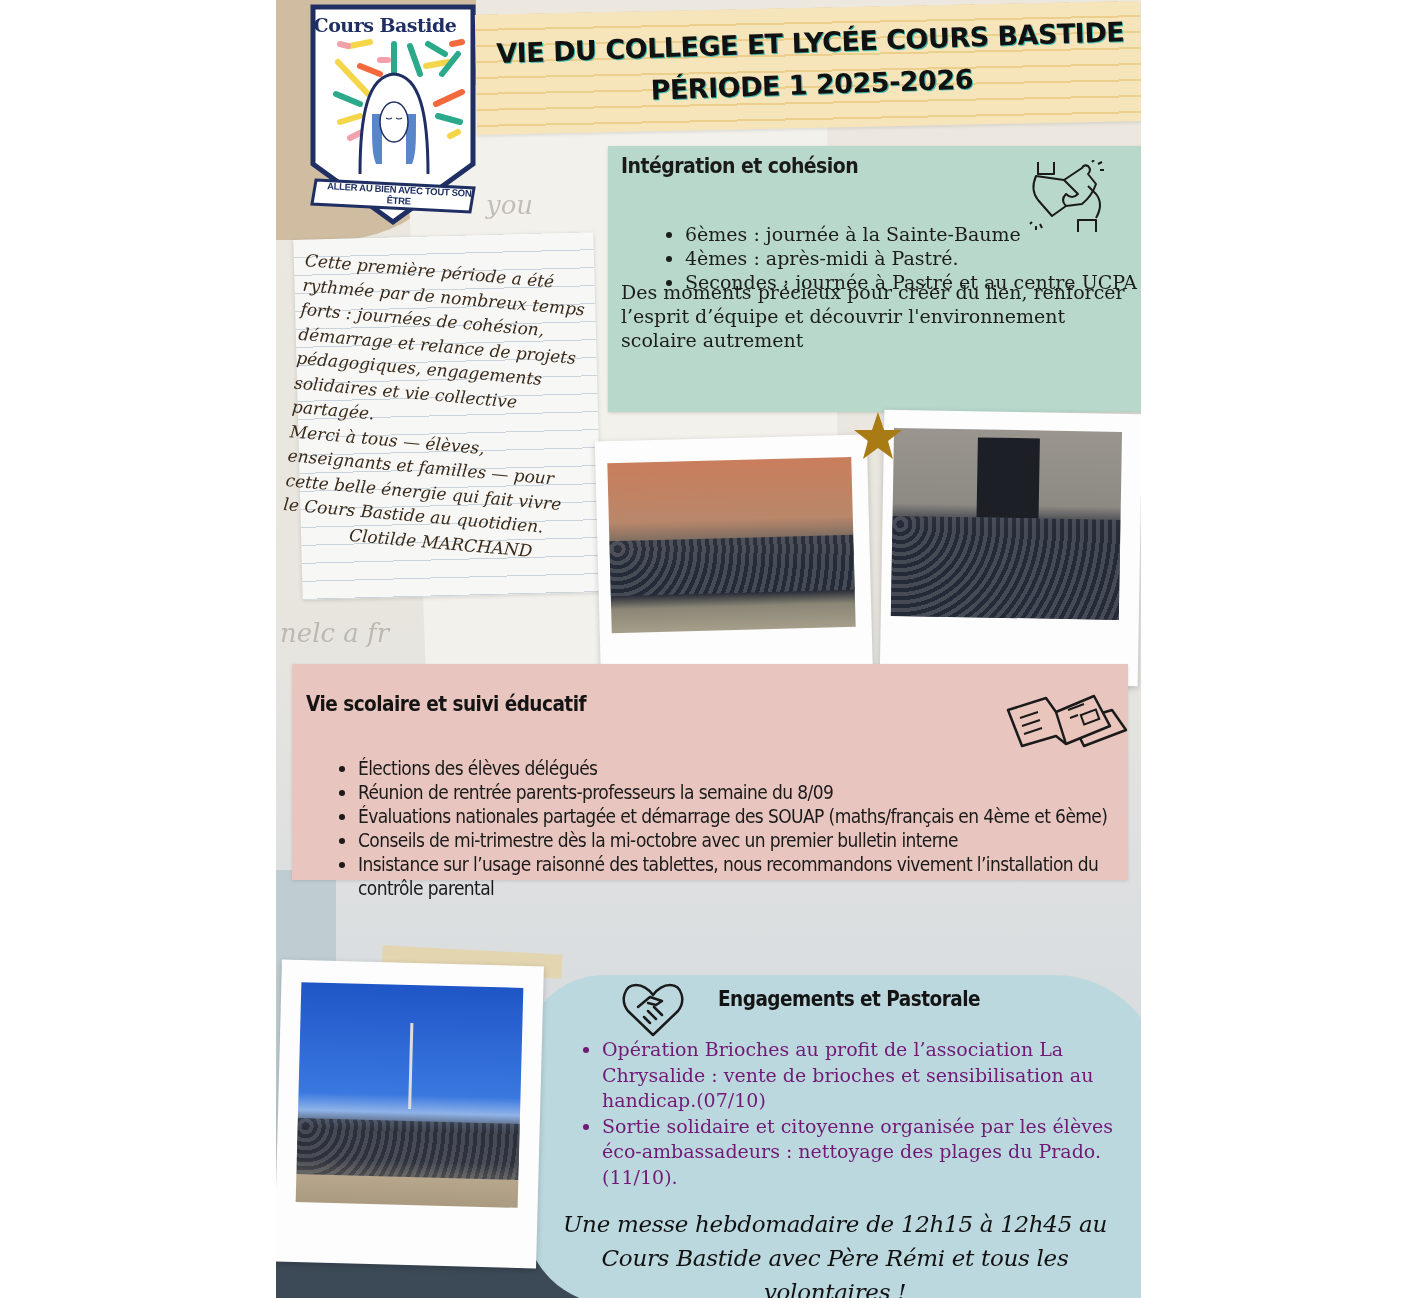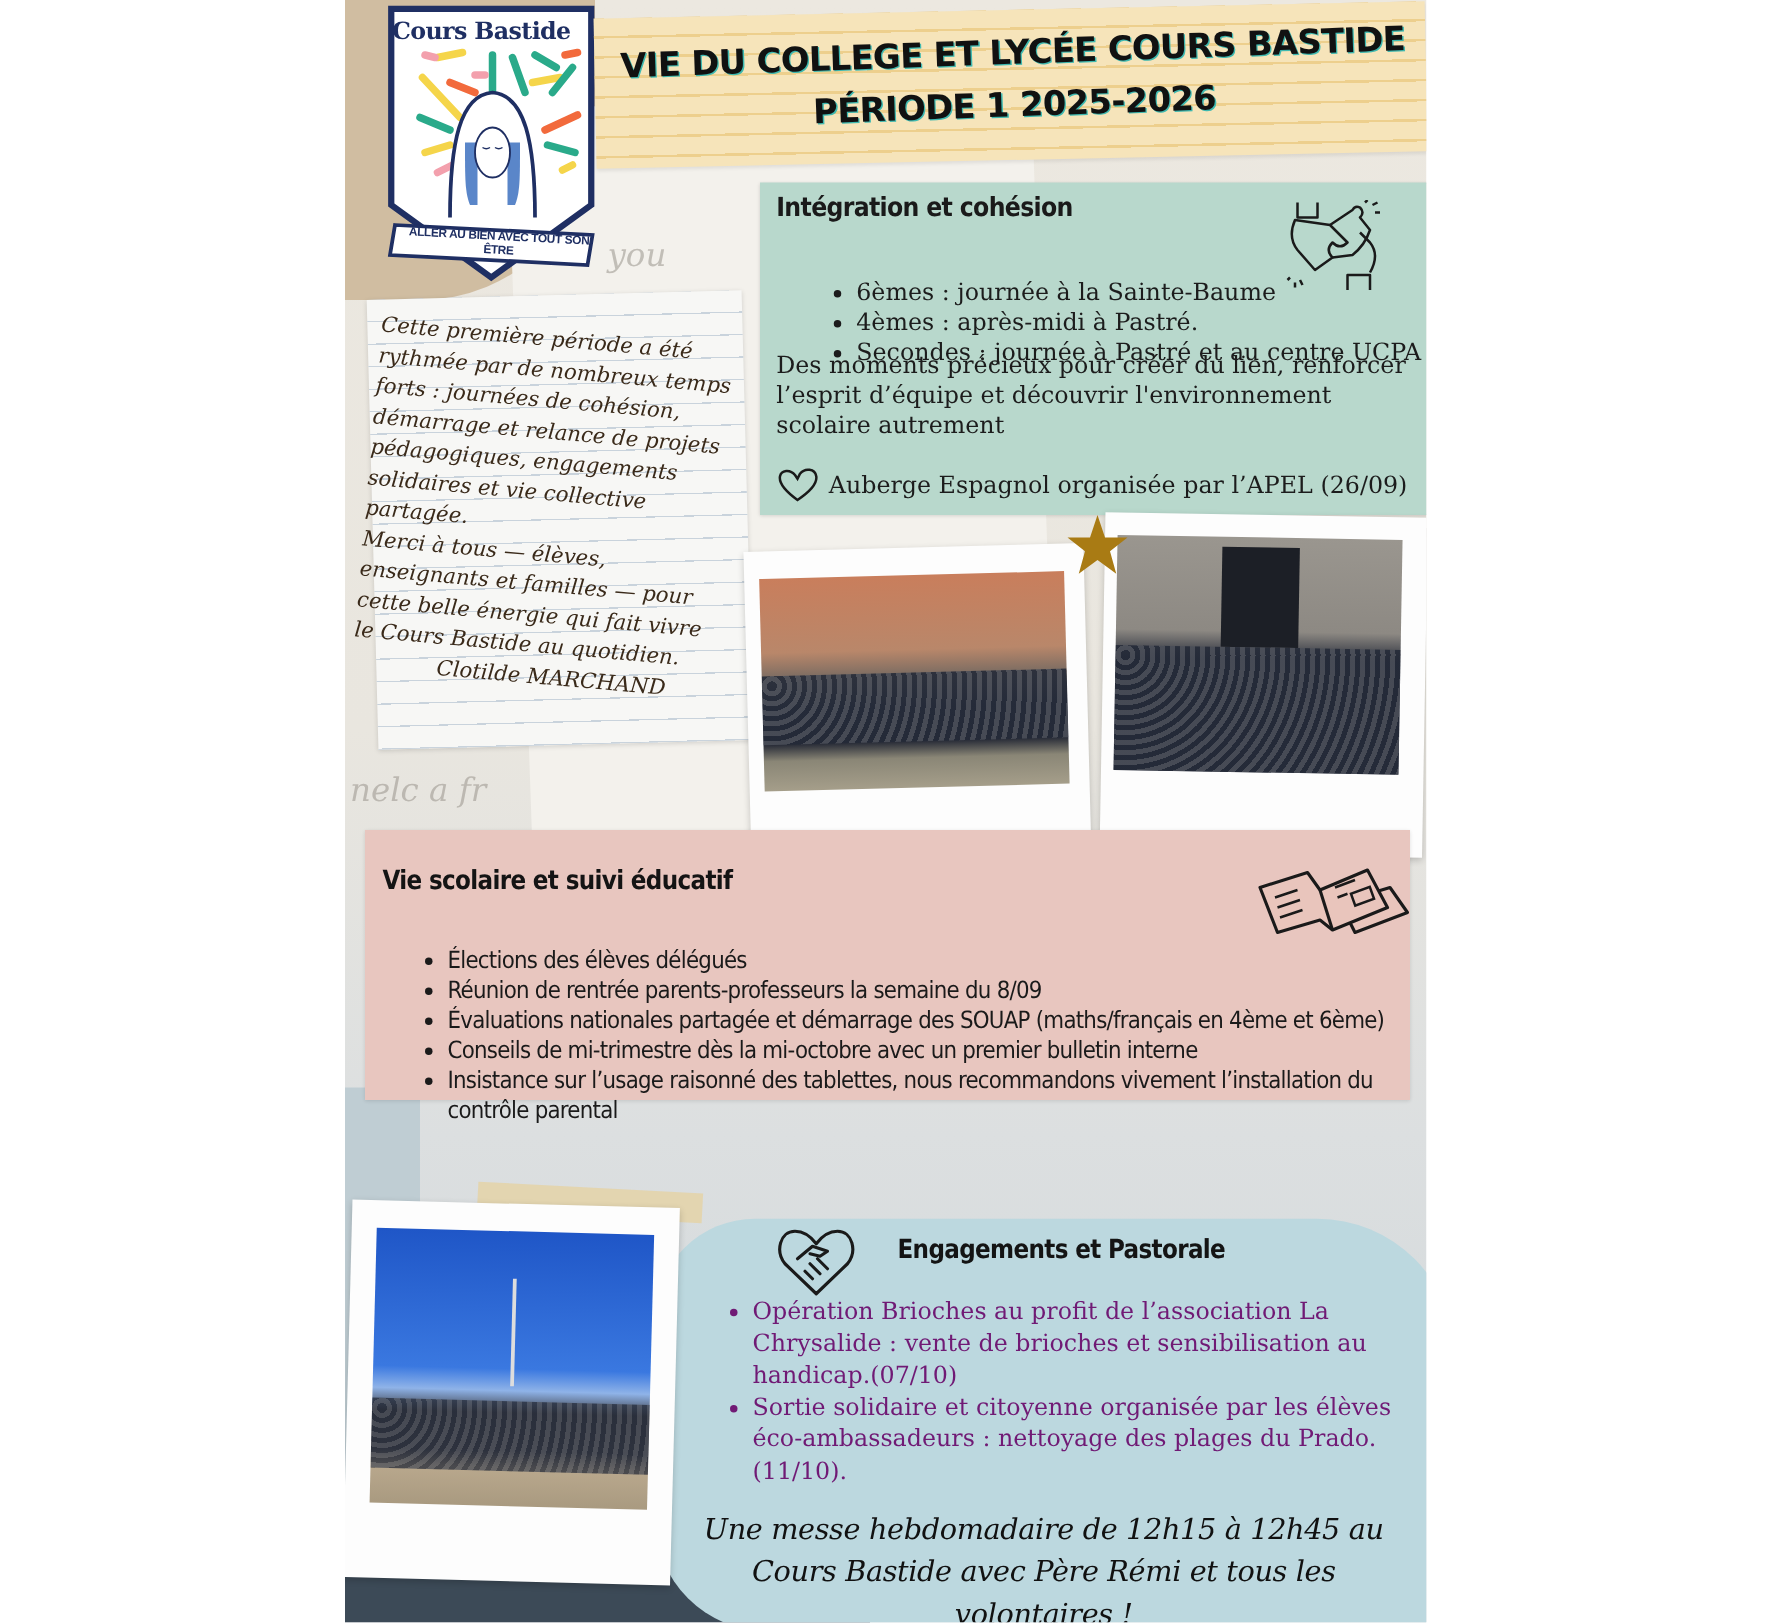--- a/index.html
+++ b/index.html
@@ -222,26 +222,20 @@
         <path d="M66 2 l2 -2 M72 4 l4 -2 M74 10 l4 0"></path>
         <path d="M6 62 l-2 2 M10 66 l0 4 M14 64 l2 4"></path>
       </g>
     </svg>
     <ul>
       <li>6èmes : journée à la Sainte-Baume</li>
       <li>4èmes : après-midi à Pastré.</li>
       <li>Secondes : journée à Pastré et au centre UCPA</li>
     </ul>
     <div class="para">Des moments précieux pour créer du lien, renforcer l’esprit d’équipe et découvrir l'environnement scolaire autrement</div>
-    <div class="apel">
-      <svg width="34" height="28" viewBox="0 0 34 28">
-        <path d="M17 26 C6 18 2 12 3 7 C4 2 11 1 15 6 L17 9 L19 5 C23 0 31 1 32 7 C33 13 26 20 17 26 Z" fill="none" stroke="#1a1a1a" stroke-width="2"></path>
-      </svg>
-      <span>Auberge Espagnol organisée par l’APEL (26/09)</span>
-    </div>
   </div>
 
   <div class="polaroid pol1">
     <div class="photo">
       <div class="crowd" style="top:78px;height:55px;"></div>
     </div>
   </div>
   <div class="polaroid pol2">
     <div class="photo">
       <div class="door"></div>

